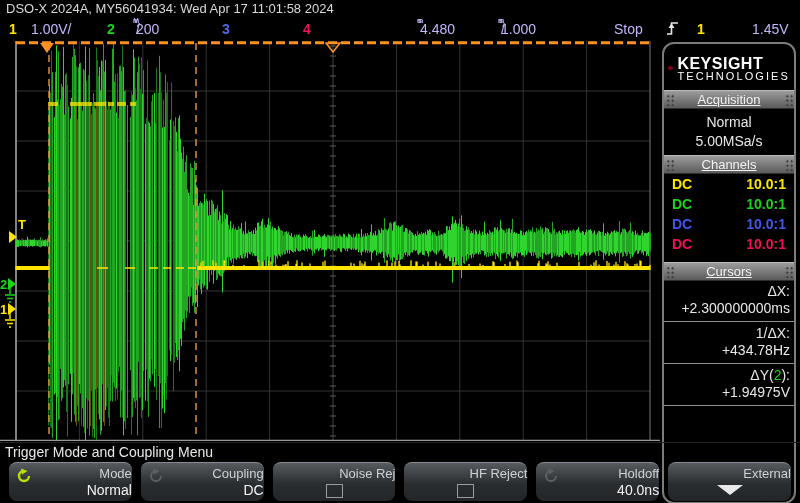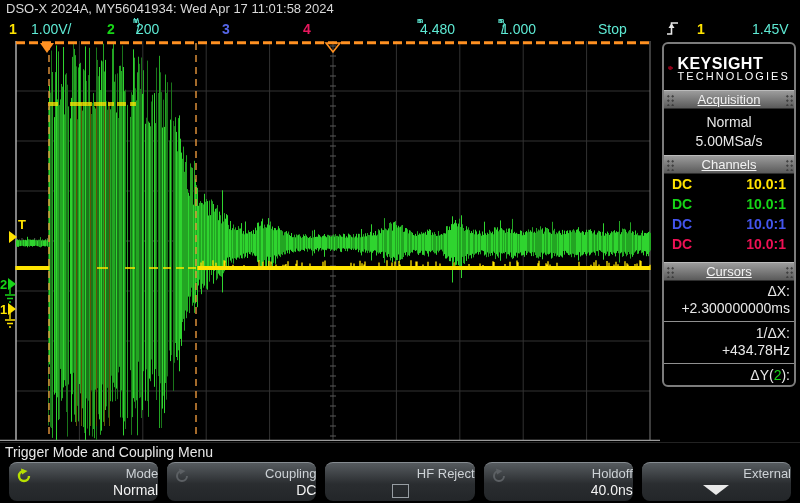--- a/index.html
+++ b/index.html
@@ -4,28 +4,28 @@
 <style>
   html,body{margin:0;padding:0;background:#000;}
   body{width:800px;height:503px;position:relative;overflow:hidden;
        font-family:"Liberation Sans",sans-serif;-webkit-font-smoothing:none;}
   
   #titlebar{position:absolute;left:0;top:0;width:800px;height:18px;color:#d9d9d9;
             font-size:13px;line-height:18px;padding-left:6px;letter-spacing:0;}
   #statusbar{position:absolute;left:0;top:18px;width:800px;height:22px;font-size:14px;line-height:22px;}
   #statusbar span{position:absolute;white-space:nowrap;}
   .chnum{font-weight:bold;}
-  .scale{color:#5eead4;}
+  .scale{color:#c4b5fd;}
   .stk{display:inline-flex;flex-direction:column;align-items:center;font-size:7px;
        line-height:5.5px;font-weight:bold;vertical-align:1px;}
   
   #scopewrap{position:absolute;left:0;top:41px;width:660px;height:400px;background:#000;}
   
-  #sidepanel{position:absolute;left:662px;top:42px;width:134px;height:345px;background:#000;
-             border:2px solid #7c7c7c;border-radius:6px;box-sizing:border-box;overflow:hidden;}
+  #sidepanel{position:absolute;left:662px;top:42px;width:134px;height:462px;background:#000;
+             border:2px solid #7c7c7c;border-radius:12px;box-sizing:border-box;overflow:hidden;}
   #brand{height:44px;display:flex;align-items:center;padding:2px 4px 0 4px;gap:4px;}
   #brandtext{display:flex;flex-direction:column;}
   #brandtext .l1{color:#fff;font-weight:bold;font-size:16px;letter-spacing:.5px;line-height:17px;}
   #brandtext .l2{color:#fff;font-size:11px;letter-spacing:2.1px;line-height:9px;}
   .sechead{height:17px;background:linear-gradient(#9c9c9c,#5a5a5a);color:#f2f2f2;
            font-size:13px;line-height:17px;text-align:center;position:relative;
            border-top:1px solid #bbb;border-bottom:1px solid #2e2e2e;text-decoration:underline;}
   .grip{position:absolute;top:2px;bottom:2px;width:9px;
         background-image:radial-gradient(circle,#3a3a3a 1.1px,transparent 1.2px);
         background-size:4.5px 4.5px;background-position:1px 1px;}
@@ -81,21 +81,21 @@
       <span></span>
     </span>
   <span class="scale" style="left:501px">
       <span>1.000</span>
       <span class="stk">
         <span>m</span>
         <span>s</span>
       </span>
       <span>/</span>
     </span>
-  <span class="scale" style="left:598px">Stop</span>
+  <span class="scale" style="left:614px">Stop</span>
   <span style="left:666px;top:2px">
     <svg width="13" height="17" viewBox="0 0 13 17">
       <polyline points="1,14 5.5,14 5.5,3 12,3" fill="none" stroke="#e8e8e8" stroke-width="1.6"></polyline>
       <polygon points="2.5,8 8.5,8 5.5,3.2" fill="#e8e8e8"></polygon>
     </svg>
   </span>
   <span class="chnum" style="left:697px;color:#ffe400">1</span>
   <span class="scale" style="left:752px">1.45V</span>
 </div>
 
@@ -320,20 +320,24 @@
     <span class="sk-icon">
       <svg width="16" height="16" viewBox="0 0 16 16">
           <path d="M13,8 A5,5 0 1 1 8,3" fill="none" stroke="#5c6064" stroke-width="2"></path>
           <polygon points="5,0.5 11.5,3 6,6.5" fill="#5c6064"></polygon>
         </svg>
     </span>
     <div class="sk-label">Coupling</div>
     <div class="sk-value">DC</div>
   </div>
   <div class="softkey">
+    <div class="sk-label">Noise Rej</div>
+    <div class="checkbox"></div>
+  </div>
+  <div class="softkey">
     <div class="sk-label">HF Reject</div>
     <div class="checkbox"></div>
   </div>
   <div class="softkey">
     <span class="sk-icon">
       <svg width="16" height="16" viewBox="0 0 16 16">
           <path d="M13,8 A5,5 0 1 1 8,3" fill="none" stroke="#5c6064" stroke-width="2"></path>
           <polygon points="5,0.5 11.5,3 6,6.5" fill="#5c6064"></polygon>
         </svg>
     </span>

